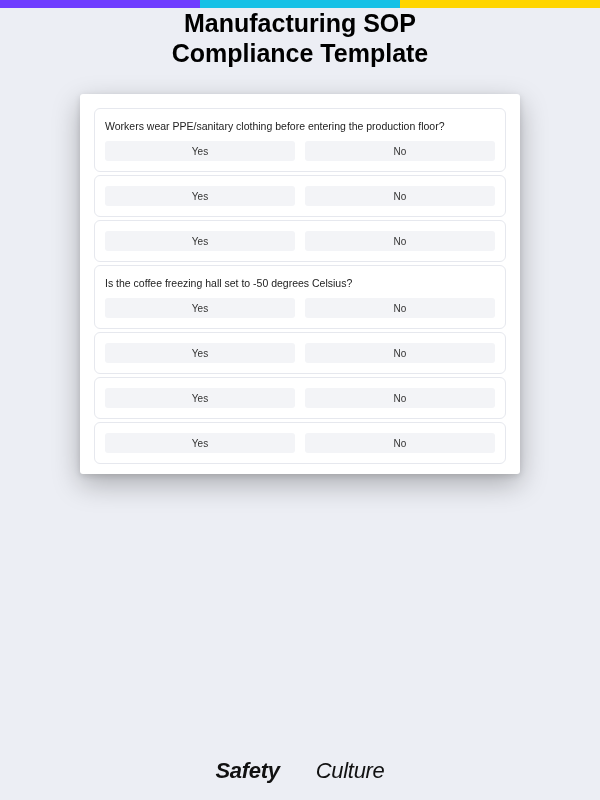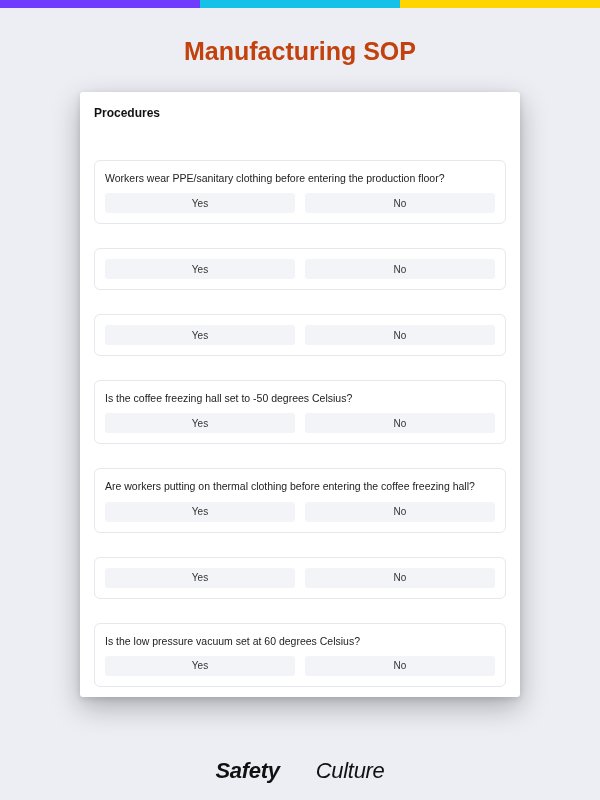--- a/index.html
+++ b/index.html
@@ -16,41 +16,40 @@
     width: 100%;
   }
   .color-seg { flex: 1; height: 100%; }
   .seg-purple { background: #6f3cff; }
   .seg-cyan   { background: #15c1e6; }
   .seg-yellow { background: #ffd500; }
 
   .page-title {
     text-align: center;
     font-weight: 800;
-    color: #c2410c;
+    color: #000000;
     font-size: 25px;
     line-height: 1.2;
-    margin-top: 28px;
   }
 
   .card {
     width: 440px;
     margin: 26px auto 0 auto;
     background: #ffffff;
     border-radius: 3px;
     box-shadow: 0 10px 28px rgba(0,0,0,0.28), 0 2px 6px rgba(0,0,0,0.12);
     padding: 14px 14px 10px 14px;
   }
   .section-title {
     font-weight: 700;
     font-size: 12px;
     color: #111;
     margin-bottom: 8px;
   }
-  .qlist { display: flex; flex-direction: column; gap: 24px; margin-top: 40px; }
+  .qlist { display: flex; flex-direction: column; gap: 3px; }
   .qitem {
     border: 1px solid #e6e8ee;
     border-radius: 6px;
     padding: 10px 10px 10px 10px;
     background: #fff;
   }
   .qtext {
     font-size: 10.5px;
     color: #222;
     line-height: 1.35;
@@ -88,24 +87,24 @@
 <body>
 
 <div class="color-bar">
   <div class="color-seg seg-purple"></div>
   <div class="color-seg seg-cyan"></div>
   <div class="color-seg seg-yellow"></div>
 </div>
 
 <h1 class="page-title">
   <span>Manufacturing SOP</span><br>
+  <span>Compliance Template</span>
 </h1>
 
 <div class="card">
-  <div class="section-title">Procedures</div>
   <div class="qlist">
 
     <div class="qitem">
       <div class="qtext">Workers wear PPE/sanitary clothing before entering the production floor?</div>
       <div class="ans-row">
         <button class="ans-btn">Yes</button>
         <button class="ans-btn">No</button>
       </div>
     </div>
 
@@ -125,36 +124,34 @@
 
     <div class="qitem">
       <div class="qtext">Is the coffee freezing hall set to -50 degrees Celsius?</div>
       <div class="ans-row">
         <button class="ans-btn">Yes</button>
         <button class="ans-btn">No</button>
       </div>
     </div>
 
     <div class="qitem">
-      <div class="qtext">Are workers putting on thermal clothing before entering the coffee freezing hall?</div>
       <div class="ans-row">
         <button class="ans-btn">Yes</button>
         <button class="ans-btn">No</button>
       </div>
     </div>
 
     <div class="qitem">
       <div class="ans-row">
         <button class="ans-btn">Yes</button>
         <button class="ans-btn">No</button>
       </div>
     </div>
 
     <div class="qitem">
-      <div class="qtext">Is the low pressure vacuum set at 60 degrees Celsius?</div>
       <div class="ans-row">
         <button class="ans-btn">Yes</button>
         <button class="ans-btn">No</button>
       </div>
     </div>
 
   </div>
 </div>
 
 <div class="footer-logo">

